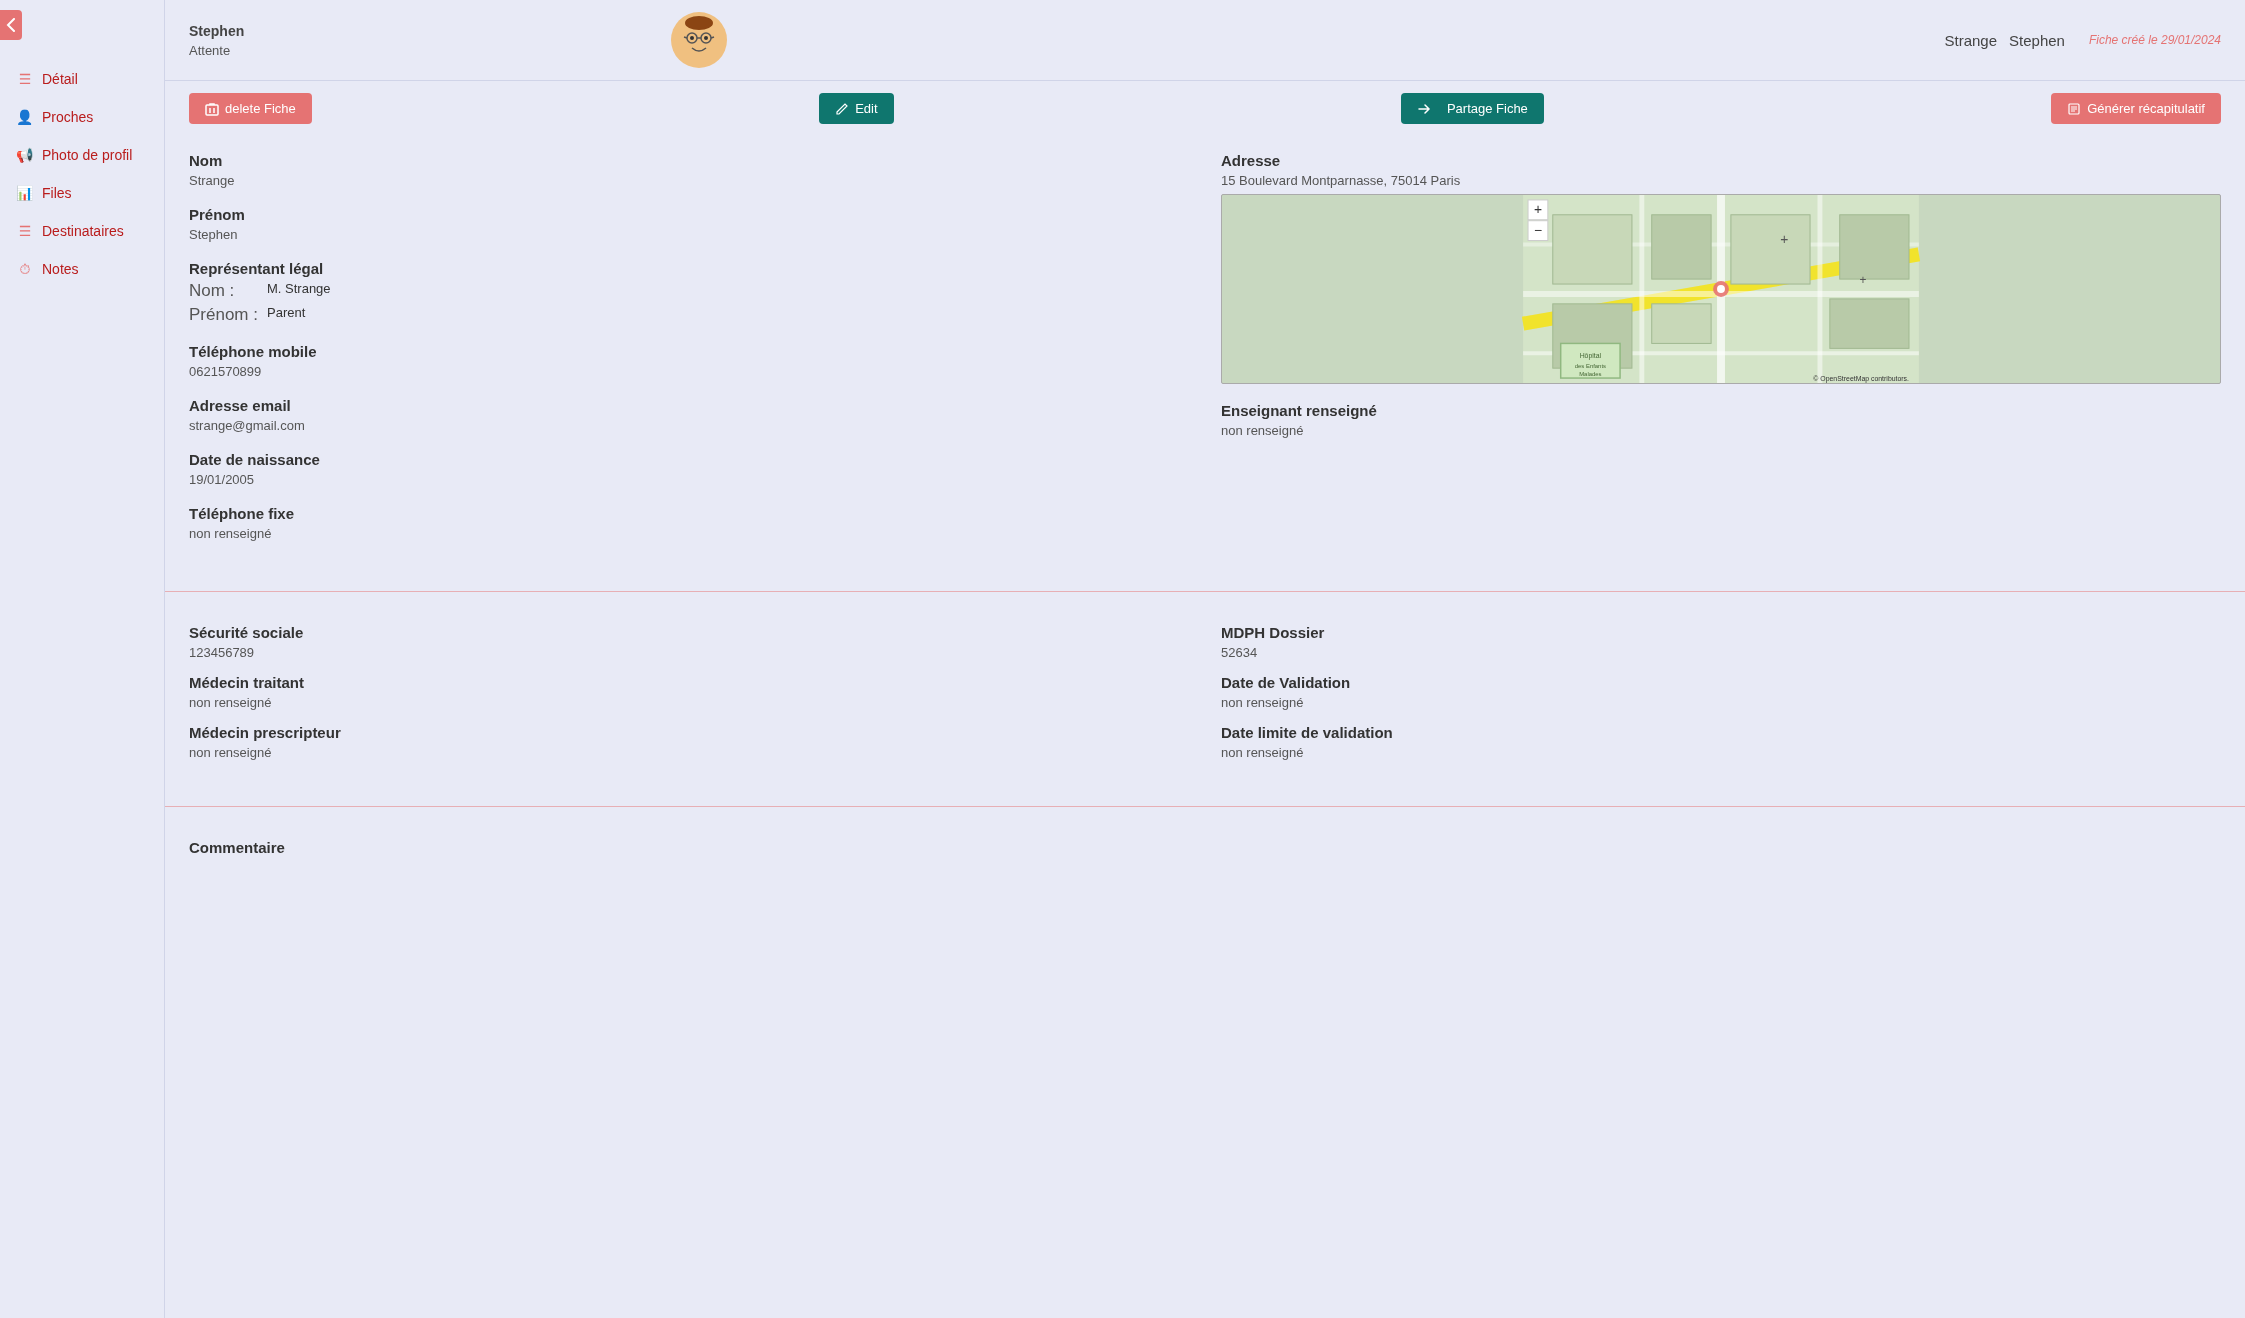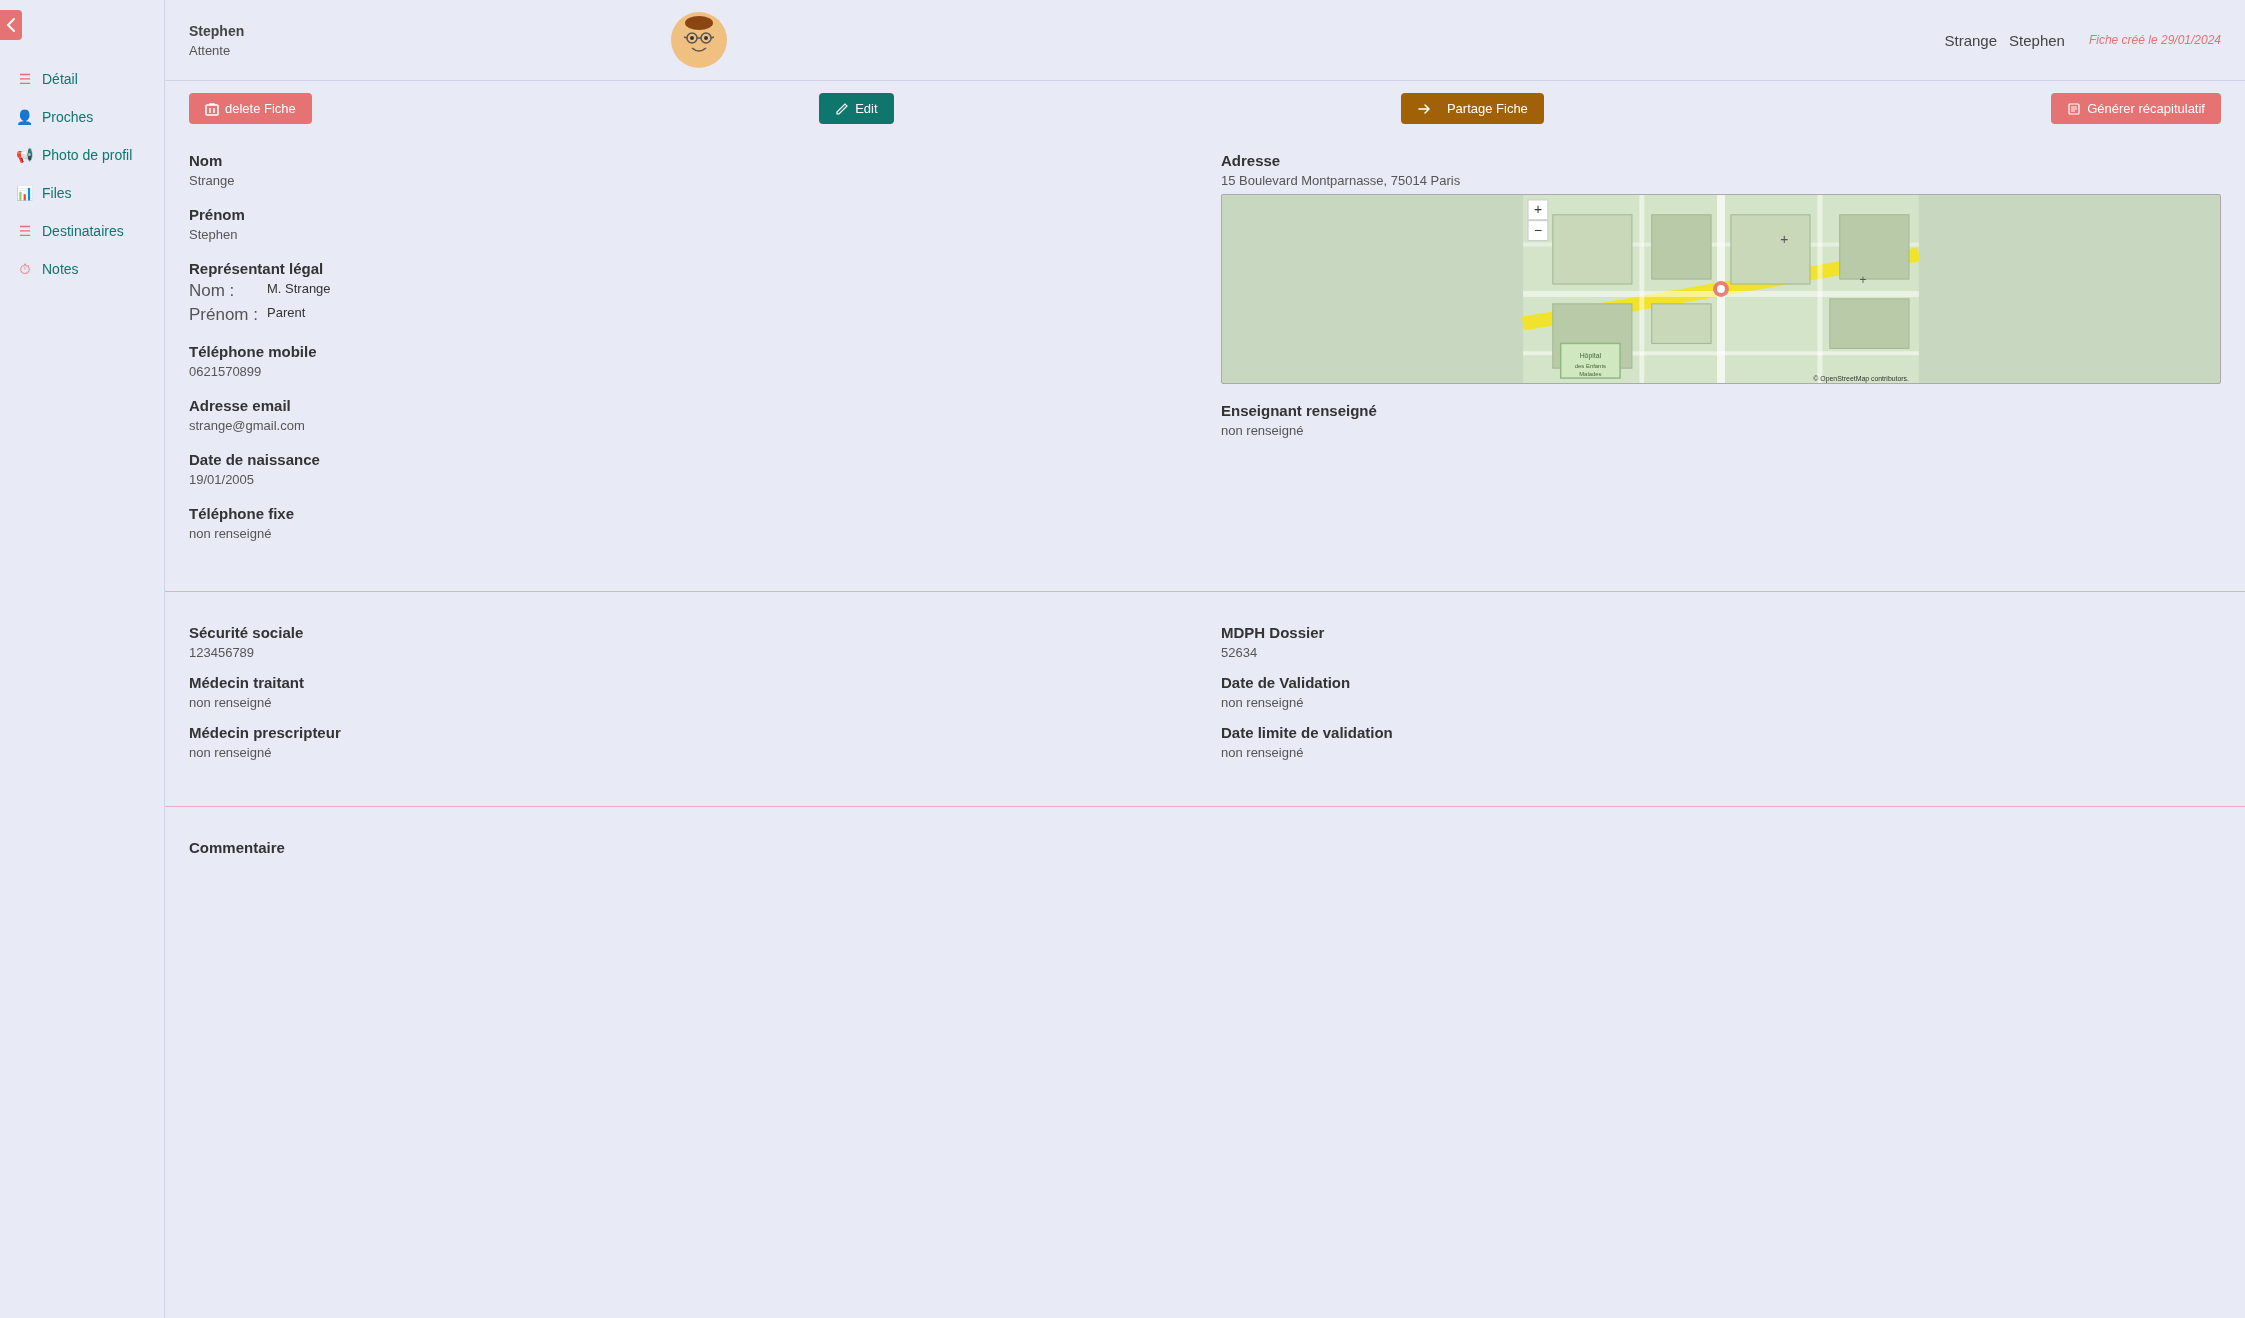--- a/index.html
+++ b/index.html
@@ -46,21 +46,21 @@
     .sidebar-item.active { color: #e57373; }
     .sidebar-item .icon {
       width: 18px;
       height: 18px;
       display: flex;
       align-items: center;
       justify-content: center;
       font-size: 14px;
       color: #e57373;
     }
-    .sidebar-item .label { color: #0f766e; font-size: 14px; }
+    .sidebar-item .label { color: #b91c1c; font-size: 14px; }
 
     
     .main {
       flex: 1;
       overflow-y: auto;
       padding: 0;
     }
 
     
     .topbar {
@@ -123,21 +123,21 @@
       border-radius: 4px;
       font-size: 13px;
       font-weight: 500;
       cursor: pointer;
       border: none;
       outline: none;
       text-align: center;
     }
     .btn-danger { background: #e57373; color: white; }
     .btn-edit { background: #0f766e; color: white; }
-    .btn-share { background: #a16207; color: white; gap: 16px; }
+    .btn-share { background: #0f766e; color: white; gap: 16px; }
     .btn-generate { background: #e57373; color: white; }
     .btn-spacer { flex: 1; }
 
     
     .content {
       padding: 16px 24px;
       background: #e8eaf6;
     }
 
     .two-col {

